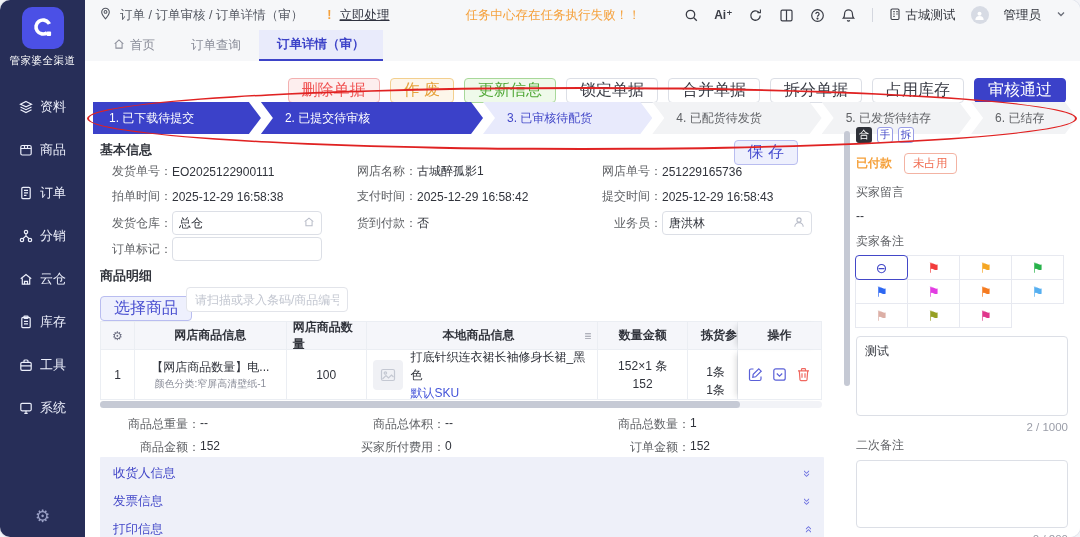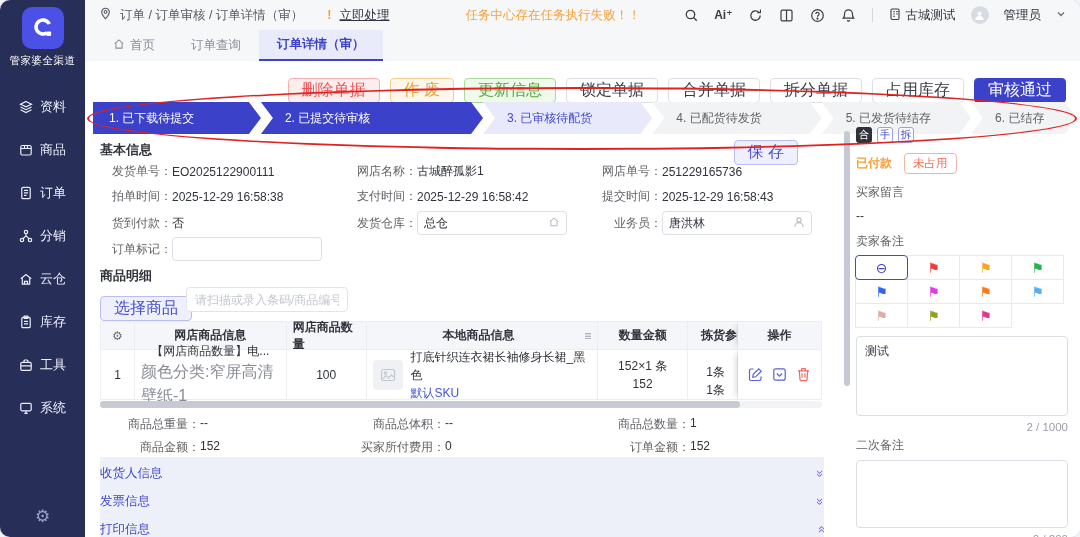--- a/index.html
+++ b/index.html
@@ -66,34 +66,34 @@
   .scan-input{position:absolute;left:86px;top:226px;width:162px;height:25px;border:1px solid #e2e4ea;border-radius:4px;font-size:12px;padding:0 8px;color:#30333b;font-family:"Liberation Sans","DejaVu Sans",sans-serif;}
   .scan-input::placeholder{color:#c2c6d0;}
   .ptable{position:absolute;left:0;top:260px;width:722px;border-top:1px solid #ebeef3;border-left:1px solid #ebeef3;font-size:12px;}
   .tr{display:flex;}
   .td,.th{border-right:1px solid #ebeef3;border-bottom:1px solid #ebeef3;display:flex;align-items:center;justify-content:center;padding:0 6px;}
   .th{height:28px;background:#f5f6fa;font-weight:bold;color:#30333b;}
   .td{height:50px;color:#30333b;}
   .c0{width:34px;}.c1{width:152px;}.c2{width:80px;}.c3{width:232px;}.c4{width:90px;}.c5{width:50px;}.c6{width:84px;}
   .cell-2line{display:flex;flex-direction:column;align-items:center;justify-content:center;line-height:1.5;}
   .cell-left{justify-content:flex-start;text-align:left;}
-  .muted{color:#8a8d99;font-size:16px;}
+  .muted{color:#8a8d99;font-size:10px;}
   .sku-link{color:#4353d9;cursor:pointer;}
   .sticky-shadow{box-shadow:-6px 0 6px -4px rgba(0,0,0,.14);}
   .op-ico{width:17px;height:17px;display:flex;align-items:center;justify-content:center;cursor:pointer;margin:0 4px;}
   .thumb{width:30px;height:30px;border-radius:4px;background:#f0f1f5;display:flex;align-items:center;justify-content:center;margin-right:8px;flex:none;}
   .hscroll{position:absolute;left:0;top:340px;width:722px;height:7px;background:#f2f3f7;border-radius:4px;}
   .hscroll .thumb-bar{position:absolute;left:0;top:0;height:7px;width:640px;background:#c6cad5;border-radius:4px;}
   .pick-clip{overflow:hidden;white-space:nowrap;justify-content:flex-end;padding-right:0;}
   
   .totrow{position:absolute;font-size:12px;display:flex;}
   .totcol{width:245px;display:flex;}
   .totcol .lbl{width:100px;text-align:right;white-space:nowrap;}
   
-  .collapse{position:absolute;left:0;width:724px;height:32px;background:#eef0f9;border-radius:1px;display:flex;align-items:center;justify-content:space-between;padding:0 0;font-size:12.5px;color:#4348c8;cursor:pointer;}
+  .collapse{position:absolute;left:0;width:724px;height:32px;background:#eef0f9;border-radius:1px;display:flex;align-items:center;justify-content:space-between;padding:0 13px;font-size:12.5px;color:#4348c8;cursor:pointer;}
   .chev{font-size:13px;color:#6a6fe0;display:inline-block;}
   .chev.down{transform:rotate(90deg);}
   .chev.up{transform:rotate(-90deg);}
   
   .vscroll{position:absolute;left:759px;top:70px;width:6px;height:255px;background:#c5c9d4;border-radius:3px;}
   
   .rpanel{position:absolute;left:771px;top:66px;width:213px;font-size:12px;color:#606266;}
   .badges{display:flex;gap:5px;align-items:center;}
   .badge{width:16px;height:16px;border-radius:3px;display:flex;align-items:center;justify-content:center;font-size:10.5px;cursor:default;}
   .badge.dark{background:#2e3138;color:#fff;}
@@ -335,33 +335,33 @@
             <span class="lbl">支付时间：</span>
             <span class="val">2025-12-29 16:58:42</span>
           </div>
         <div class="fcol">
             <span class="lbl">提交时间：</span>
             <span class="val">2025-12-29 16:58:43</span>
           </div>
       </div>
       <div class="frow" style="top:150px;left:0;">
         <div class="fcol">
-            <span class="lbl">货到付款：</span>
-            <span class="val">否</span>
-          </div>
-        <div class="fcol">
             <span class="lbl">发货仓库：</span>
           <span class="tinput">
               <span>总仓</span>
               <span class="suffix"><svg width="12" height="12" viewBox="0 0 14 14" fill="none" stroke="#b8bcc8" stroke-width="1.2">
                   <path d="M2 6.5L7 2.5l5 4"></path>
                   <path d="M3.4 6v5.5h7.2V6"></path>
                 </svg></span>
             </span>
         </div>
+        <div class="fcol">
+            <span class="lbl">货到付款：</span>
+            <span class="val">否</span>
+          </div>
         <div class="fcol">
             <span class="lbl">业务员：</span>
           <span class="tinput">
               <span>唐洪林</span>
               <span class="suffix"><svg width="12" height="12" viewBox="0 0 12 12" fill="none" stroke="#b8bcc8" stroke-width="1.1">
                   <circle cx="6" cy="4" r="2.1"></circle>
                   <path d="M1.8 10.8a4.2 4.2 0 018.4 0"></path>
                 </svg></span>
             </span>
         </div>

